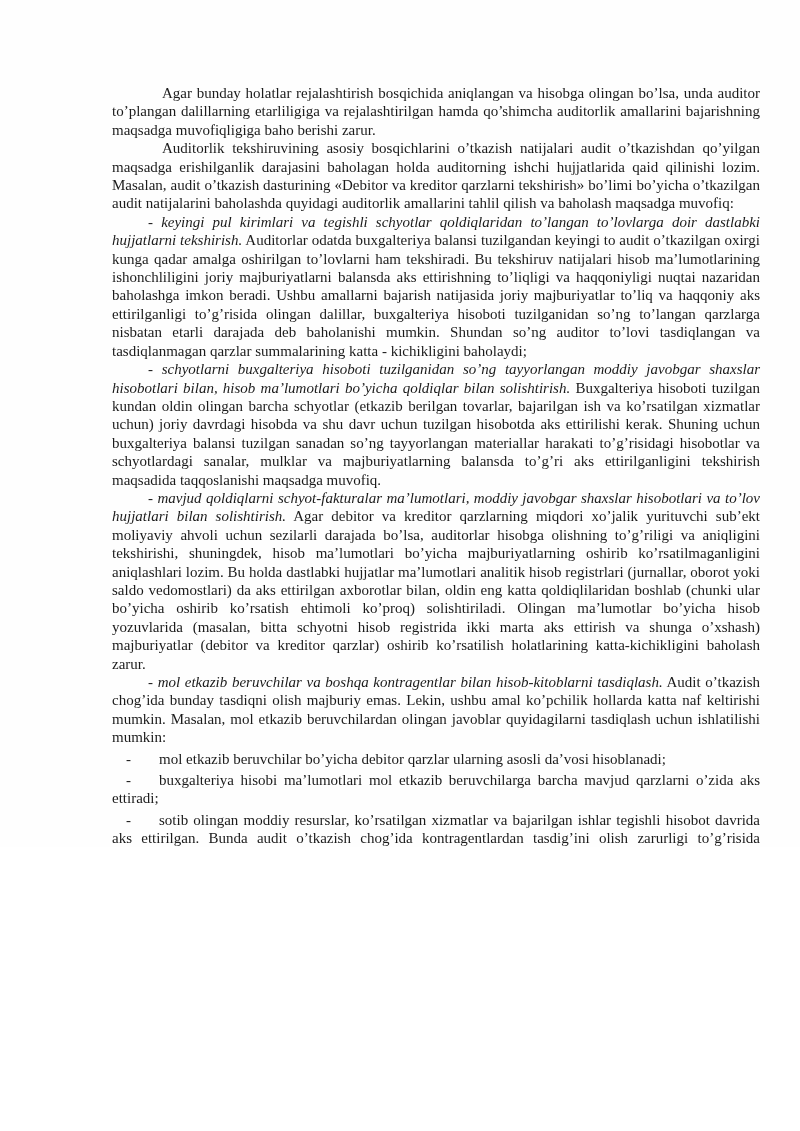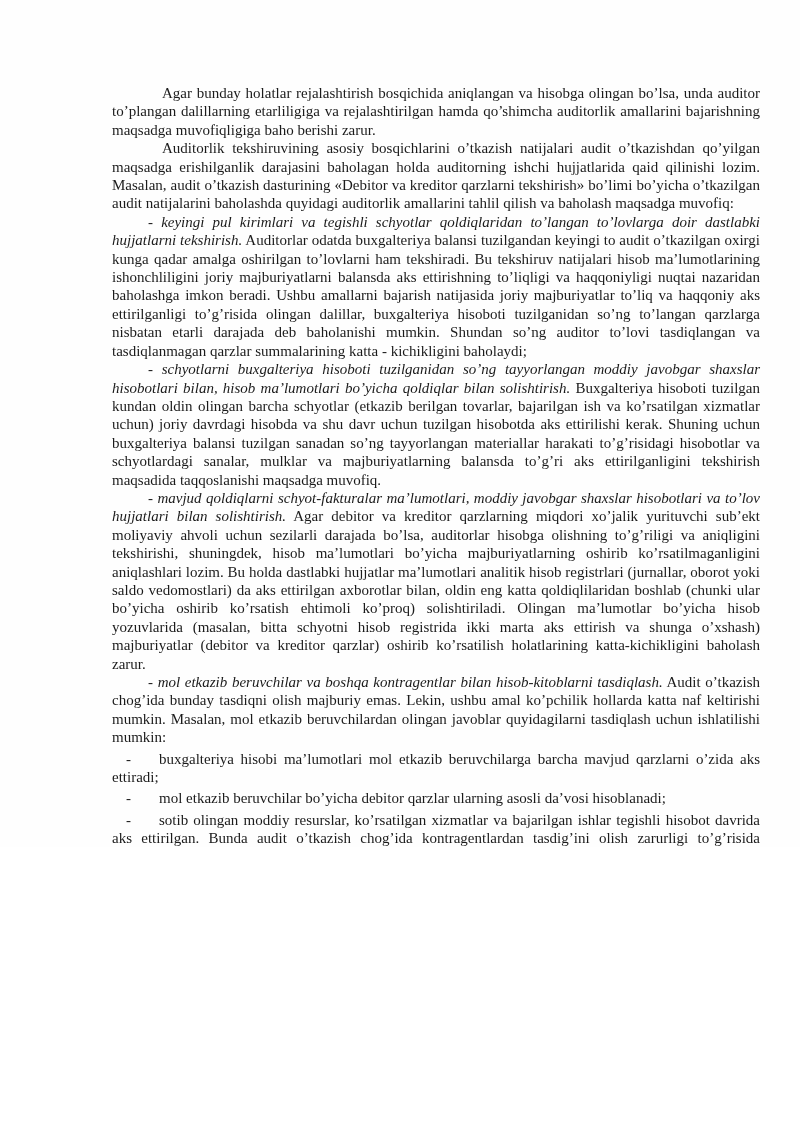--- a/index.html
+++ b/index.html
@@ -47,21 +47,21 @@
     <p class="p-indent"><span>Auditorlik tekshiruvining asosiy bosqichlarini o’tkazish natijalari audit o’tkazishdan qo’yilgan maqsadga erishilganlik darajasini baholagan holda auditorning ishchi hujjatlarida qaid qilinishi lozim. Masalan, audit o’tkazish dasturining «Debitor va kreditor qarzlarni tekshirish» bo’limi bo’yicha o’tkazilgan audit natijalarini baholashda quyidagi auditorlik amallarini tahlil qilish va baholash maqsadga muvofiq:</span></p>
 
     <p class="p-dash"><span class="marker">-</span> <span class="lead">keyingi pul kirimlari va tegishli schyotlar qoldiqlaridan to’langan to’lovlarga doir dastlabki hujjatlarni tekshirish.</span> <span>Auditorlar odatda buxgalteriya balansi tuzilgandan keyingi to audit o’tkazilgan oxirgi kunga qadar amalga oshirilgan to’lovlarni ham tekshiradi. Bu tekshiruv natijalari hisob ma’lumotlarining ishonchliligini joriy majburiyatlarni balansda aks ettirishning to’liqligi va haqqoniyligi nuqtai nazaridan baholashga imkon beradi. Ushbu amallarni bajarish natijasida joriy majburiyatlar to’liq va haqqoniy aks ettirilganligi to’g’risida olingan dalillar, buxgalteriya hisoboti tuzilganidan so’ng to’langan qarzlarga nisbatan etarli darajada deb baholanishi mumkin. Shundan so’ng auditor to’lovi tasdiqlangan va tasdiqlanmagan qarzlar summalarining katta - kichikligini baholaydi;</span></p>
 
     <p class="p-dash"><span class="marker">-</span> <span class="lead">schyotlarni buxgalteriya hisoboti tuzilganidan so’ng tayyorlangan moddiy javobgar shaxslar hisobotlari bilan, hisob ma’lumotlari bo’yicha qoldiqlar bilan solishtirish.</span> <span>Buxgalteriya hisoboti tuzilgan kundan oldin olingan barcha schyotlar (etkazib berilgan tovarlar, bajarilgan ish va ko’rsatilgan xizmatlar uchun) joriy davrdagi hisobda va shu davr uchun tuzilgan hisobotda aks ettirilishi kerak. Shuning uchun buxgalteriya balansi tuzilgan sanadan so’ng tayyorlangan materiallar harakati to’g’risidagi hisobotlar va schyotlardagi sanalar, mulklar va majburiyatlarning balansda to’g’ri aks ettirilganligini tekshirish maqsadida taqqoslanishi maqsadga muvofiq.</span></p>
 
     <p class="p-dash"><span class="marker">-</span> <span class="lead">mavjud qoldiqlarni schyot-fakturalar ma’lumotlari, moddiy javobgar shaxslar hisobotlari va to’lov hujjatlari bilan solishtirish.</span> <span>Agar debitor va kreditor qarzlarning miqdori xo’jalik yurituvchi sub’ekt moliyaviy ahvoli uchun sezilarli darajada bo’lsa, auditorlar hisobga olishning to’g’riligi va aniqligini tekshirishi, shuningdek, hisob ma’lumotlari bo’yicha majburiyatlarning oshirib ko’rsatilmaganligini aniqlashlari lozim. Bu holda dastlabki hujjatlar ma’lumotlari analitik hisob registrlari (jurnallar, oborot yoki saldo vedomostlari) da aks ettirilgan axborotlar bilan, oldin eng katta qoldiqlilaridan boshlab (chunki ular bo’yicha oshirib ko’rsatish ehtimoli ko’proq) solishtiriladi. Olingan ma’lumotlar bo’yicha hisob yozuvlarida (masalan, bitta schyotni hisob registrida ikki marta aks ettirish va shunga o’xshash) majburiyatlar (debitor va kreditor qarzlar) oshirib ko’rsatilish holatlarining katta-kichikligini baholash zarur.</span></p>
 
     <p class="p-dash"><span class="marker">-</span> <span class="lead">mol etkazib beruvchilar va boshqa kontragentlar bilan hisob-kitoblarni tasdiqlash.</span> <span>Audit o’tkazish chog’ida bunday tasdiqni olish majburiy emas. Lekin, ushbu amal ko’pchilik hollarda katta naf keltirishi mumkin. Masalan, mol etkazib beruvchilardan olingan javoblar quyidagilarni tasdiqlash uchun ishlatilishi mumkin:</span></p>
 
+    <p class="p-list"><span class="marker">-</span><span class="listgap"></span><span>mol etkazib beruvchilar bo’yicha debitor qarzlar ularning asosli da’vosi hisoblanadi;</span></p>
+
     <p class="p-list"><span class="marker">-</span><span class="listgap"></span><span>buxgalteriya hisobi ma’lumotlari mol etkazib beruvchilarga barcha mavjud qarzlarni o’zida aks ettiradi;</span></p>
-
-    <p class="p-list"><span class="marker">-</span><span class="listgap"></span><span>mol etkazib beruvchilar bo’yicha debitor qarzlar ularning asosli da’vosi hisoblanadi;</span></p>
 
     <p class="p-list"><span class="marker">-</span><span class="listgap"></span><span>sotib olingan moddiy resurslar, ko’rsatilgan xizmatlar va bajarilgan ishlar tegishli hisobot davrida aks ettirilgan. Bunda audit o’tkazish chog’ida kontragentlardan tasdig’ini olish zarurligi to’g’risida guvohlik beradigan omillarni belgilab qo’yish kerak: xaridlarni ichki nazorat qilish tuzulmasining bo’shligi; moliyaviy muammolar; tovar-moddiy boyliklar bo’yicha qoldiqlar chiqarishda yoki qarzdorlarni tekshirishda yo’l qo’yilgan xatolar to’g’risidagi faktlar; bir necha mol etkazib beruvchilardan qilingan katta xaridlar; xaridlar to’g’risidagi hisobot buxgalteriya balansini tuzish sanasiga tayyorlanmagan. Tasdiqlash ishlarining natijalarini umumlashtirib, eng avvalo, ularning ishonchliligini baholash zarur. Bunda qarzlarning yozma va og’zaki shaklda tasdiqlangan miqdori va ahamiyatliligi baholanadi.</span></p>
 
 
   </div>
 </div>
 
 </body></html>

